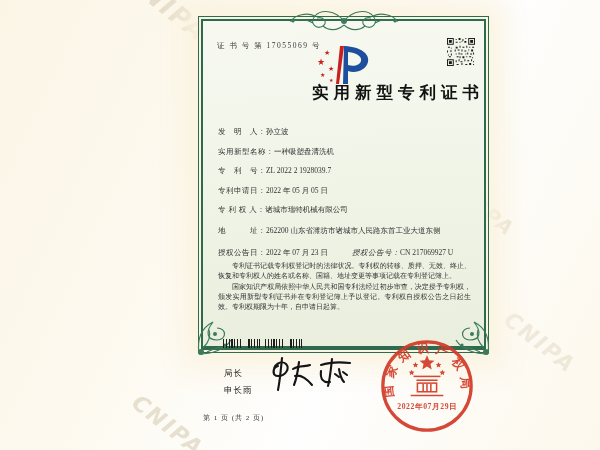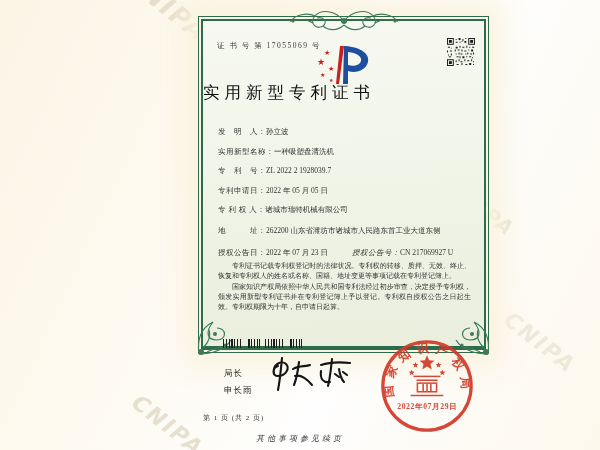--- a/index.html
+++ b/index.html
@@ -18,21 +18,21 @@
     background:linear-gradient(178deg,#f7f9f1 0%,#eff3e5 60%,#e9eedd 100%);
     border:2px solid #2e6a4e;border-bottom-width:4px;
     outline:1px solid #2e6a4e;outline-offset:2px;
     box-shadow:0 0 26px 18px rgba(250,242,222,.95);
     margin-left:44px;
   }
   .orn{position:absolute;color:#3c7a5a;}
   .certnum{position:absolute;left:14px;top:20px;font-size:7.5px;letter-spacing:1.5px;color:#3a3a3a;}
   .qr{position:absolute;right:9px;top:17px;width:28px;height:28px;}
   .logo{position:absolute;left:112px;top:23px;width:58px;height:42px;}
-  .title{position:absolute;left:0;right:0;top:61px;text-align:left;font-size:16.5px;font-weight:normal;
+  .title{position:absolute;left:0;right:0;top:61px;text-align:right;font-size:16.5px;font-weight:bold;
     letter-spacing:5px;color:#111;}
   .fields{position:absolute;left:15px;right:10px;top:101px;font-size:7.5px;color:#333;}
   .frow{height:19.5px;line-height:19.5px;white-space:nowrap;}
   .flabel{letter-spacing:.5px;}
   .gpair2{margin-left:24px;font-style:italic;}
   .paras{position:absolute;left:15px;right:13px;top:240px;font-size:7px;line-height:10.3px;
     color:#333;text-align:justify;}
   .paras p{margin:0;text-indent:2em;}
   .barcode{position:absolute;left:20px;top:318px;width:84px;height:9px;
     background:repeating-linear-gradient(90deg,#1c1c1c 0 1.4px,transparent 1.4px 2.8px,#1c1c1c 2.8px 3.6px,transparent 3.6px 6px,#1c1c1c 6px 6.6px,transparent 6.6px 8.4px);}
@@ -207,14 +207,13 @@
           <path d="M46,56 L46,48 M54,56 L54,48 M50,56 L50,48"></path>
           <path d="M33,60 L67,60"></path>
         </g>
       </g>
       <text x="50" y="74" text-anchor="middle" font-size="8" font-weight="bold" fill="#d23b29" textLength="62">2022年07月29日</text>
     </svg>
 
     <div class="pagefoot">第 1 页 (共 2 页)</div>
   </div>
 
-  <div class="bottomnote">其他事项参见续页</div>
 </div>
 
 </body></html>

